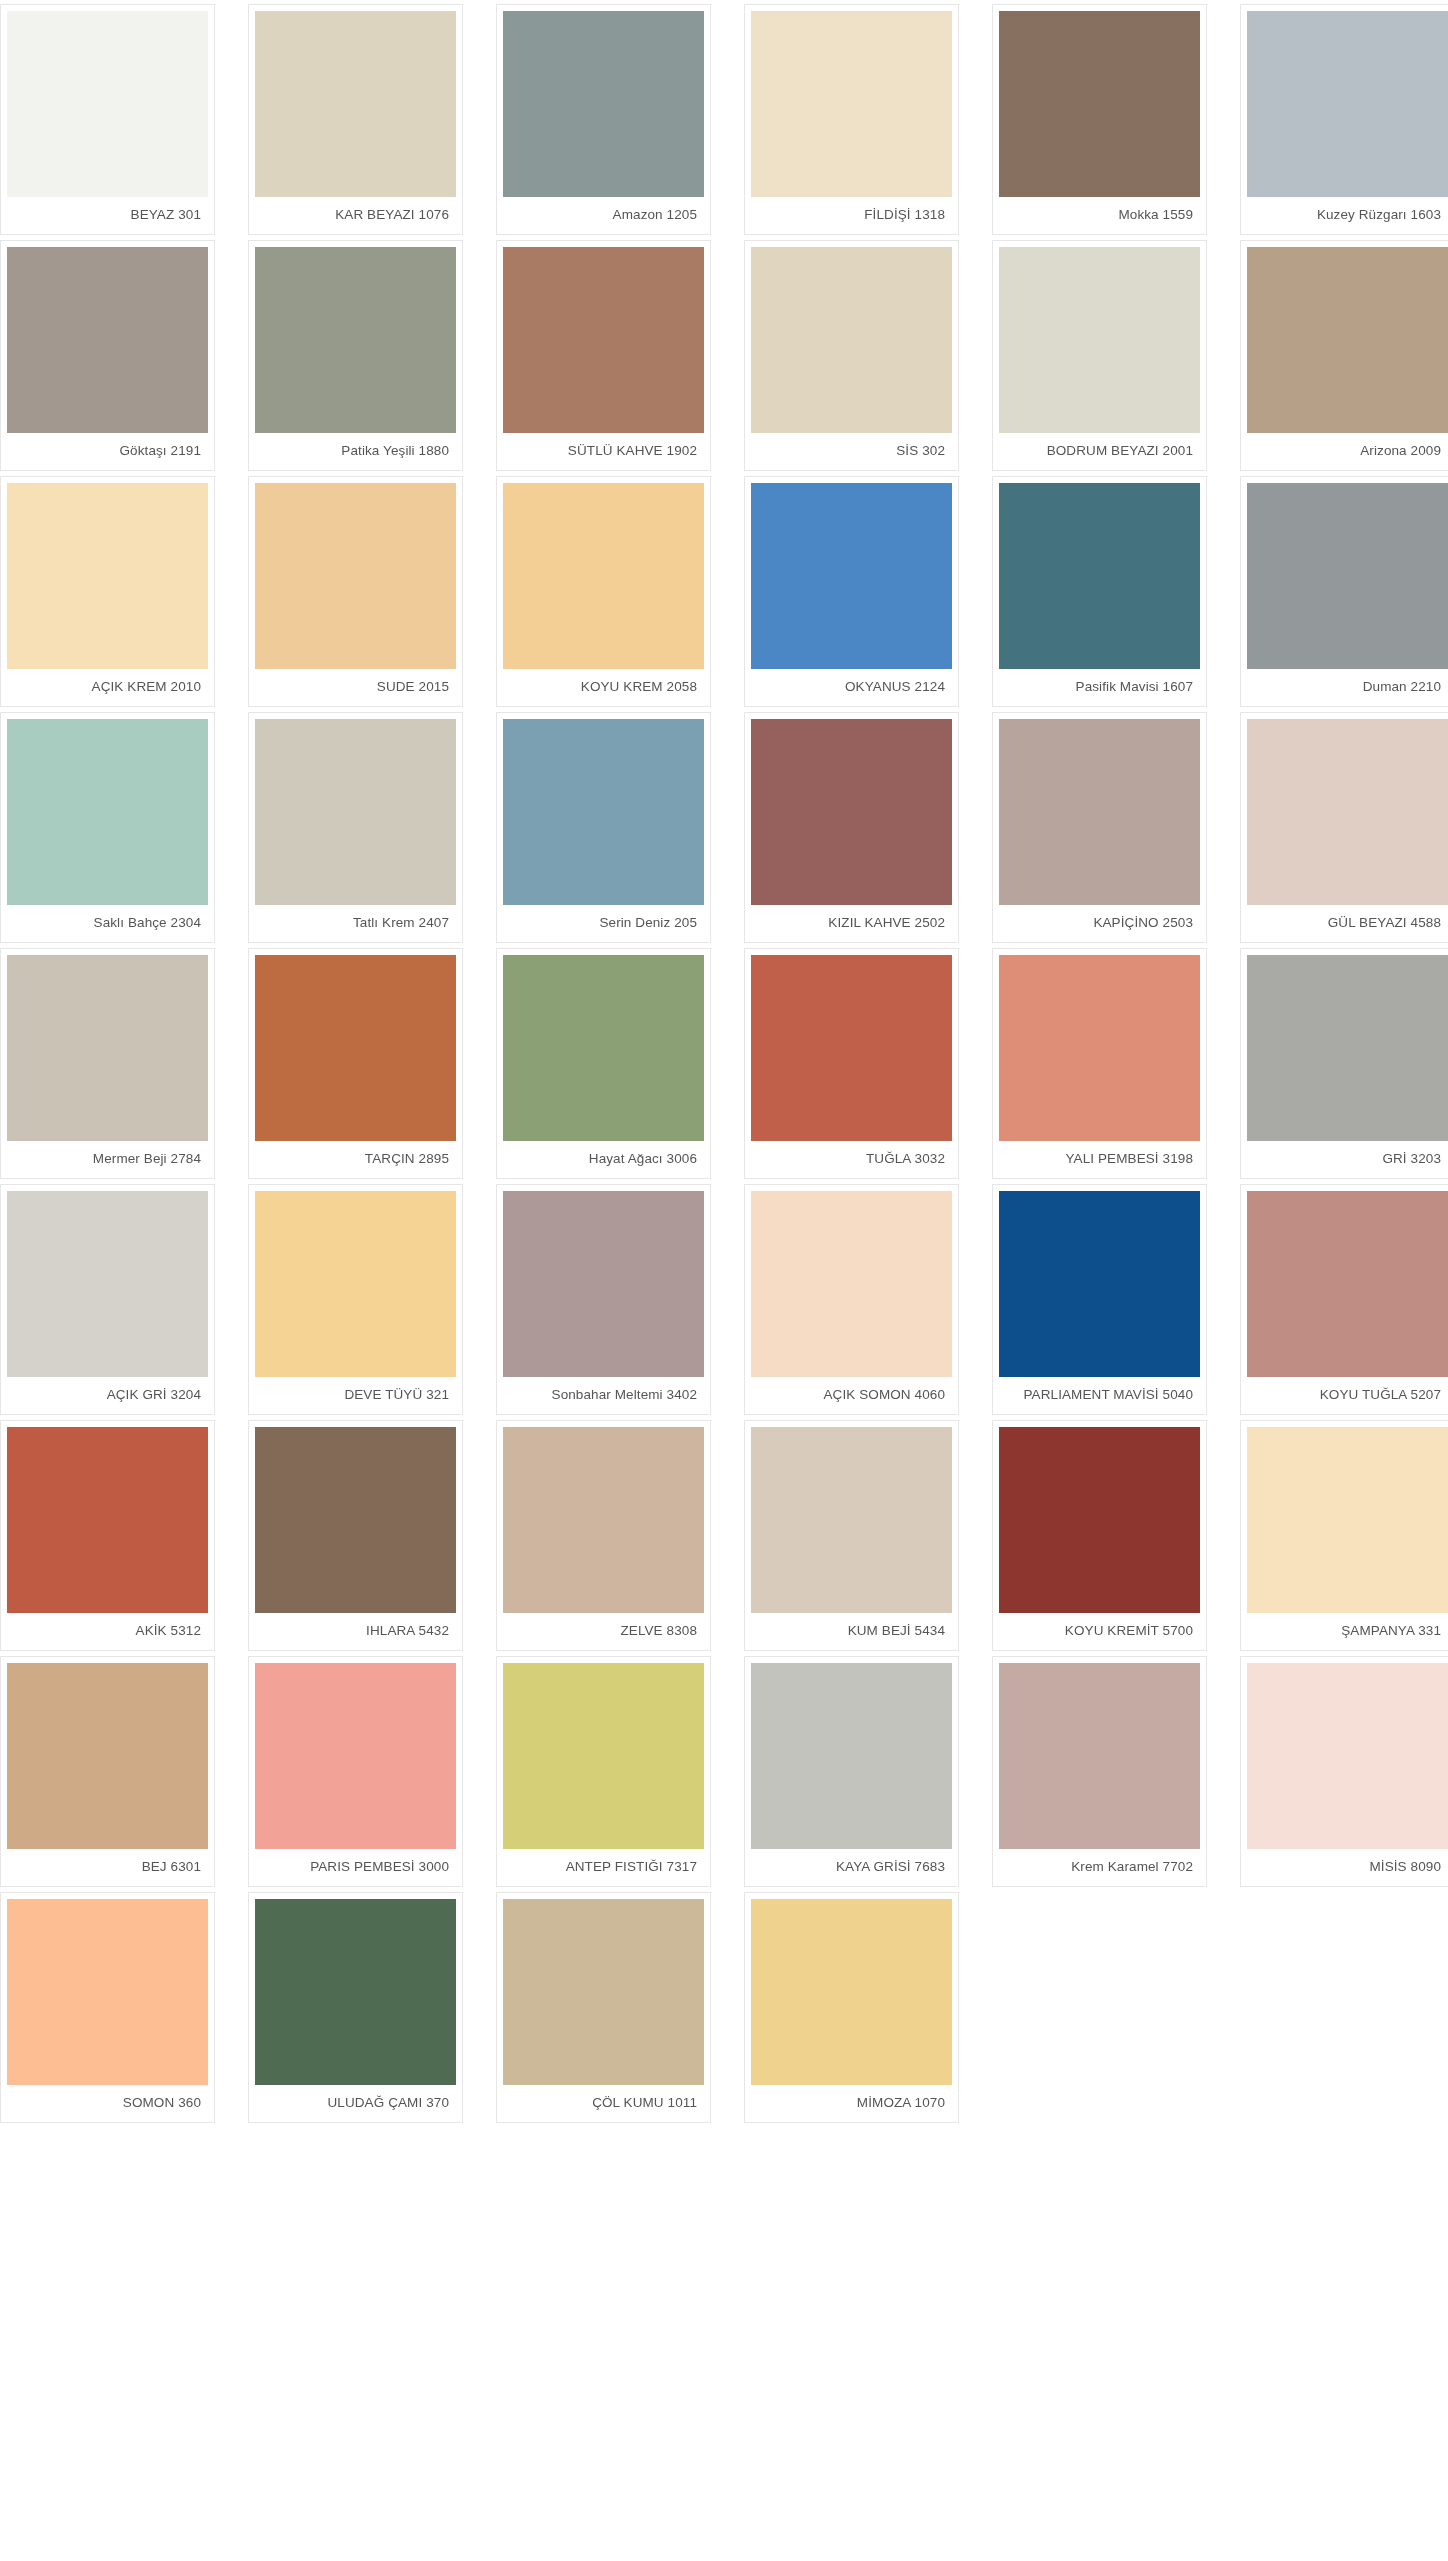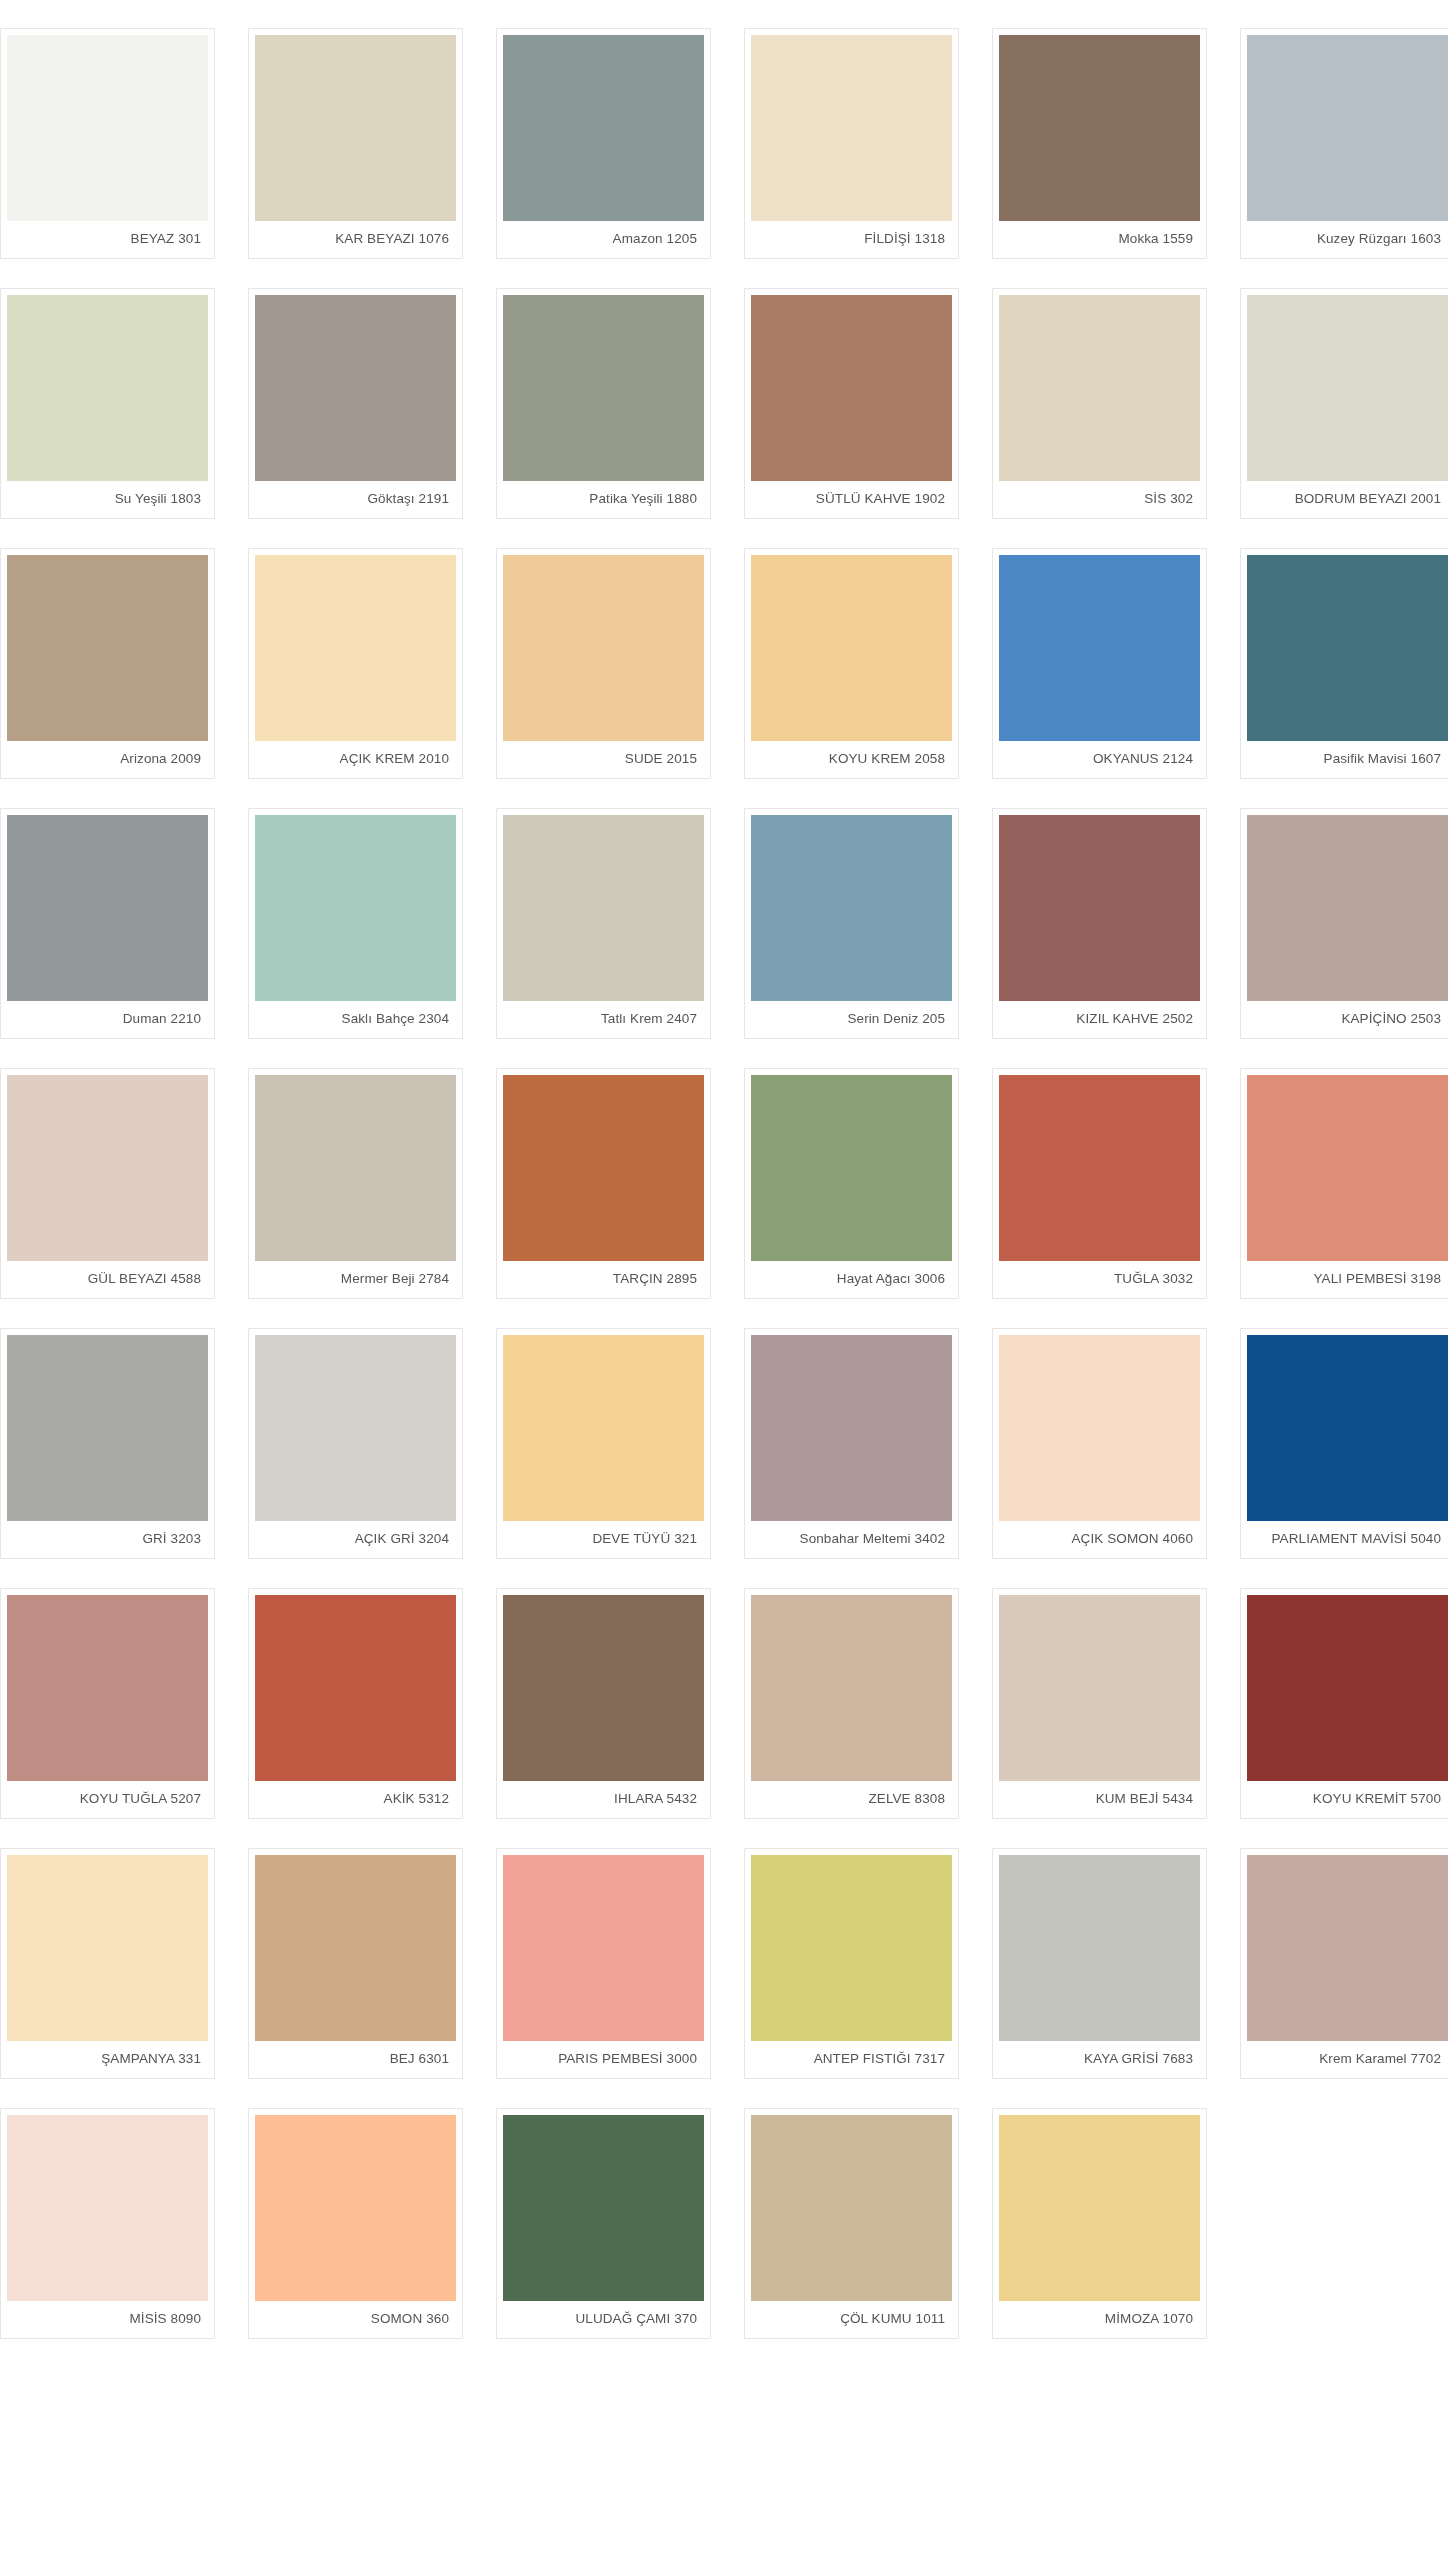--- a/index.html
+++ b/index.html
@@ -27,21 +27,20 @@
   }
 
   .swatch-card {
     width: 215px;
     height: 231px;
     background: #ffffff;
     border: 1px solid #e6e6e6;
     display: flex;
     flex-direction: column;
     padding: 6px 6px 0 6px;
-    margin-top: 24px;
   }
 
   .swatch-chip {
     width: 100%;
     height: 186px;
     flex: 0 0 186px;
     display: block;
   }
 
   .swatch-label {
@@ -81,24 +80,20 @@
     </div>
     <div class="swatch-card">
       <div class="swatch-chip" title="Mokka 1559" style="background-color: rgb(135, 112, 96);"></div>
       <div class="swatch-label">Mokka 1559</div>
     </div>
     <div class="swatch-card">
       <div class="swatch-chip" title="Kuzey Rüzgarı 1603" style="background-color: rgb(182, 191, 198);"></div>
       <div class="swatch-label">Kuzey Rüzgarı 1603</div>
     </div>
     <div class="swatch-card">
-      <div class="swatch-chip" title="Su Yeşili 1803" style="background-color: rgb(217, 222, 197);"></div>
-      <div class="swatch-label">Su Yeşili 1803</div>
-    </div>
-    <div class="swatch-card">
       <div class="swatch-chip" title="Göktaşı 1811" style="background-color: rgb(163, 152, 143);"></div>
       <div class="swatch-label">Göktaşı 2191</div>
     </div>
     <div class="swatch-card">
       <div class="swatch-chip" title="Patika Yeşili 1880" style="background-color: rgb(150, 154, 139);"></div>
       <div class="swatch-label">Patika Yeşili 1880</div>
     </div>
     <div class="swatch-card">
       <div class="swatch-chip" title="SÜTLÜ KAHVE 1902" style="background-color: rgb(169, 123, 101);"></div>
       <div class="swatch-label">SÜTLÜ KAHVE 1902</div>

